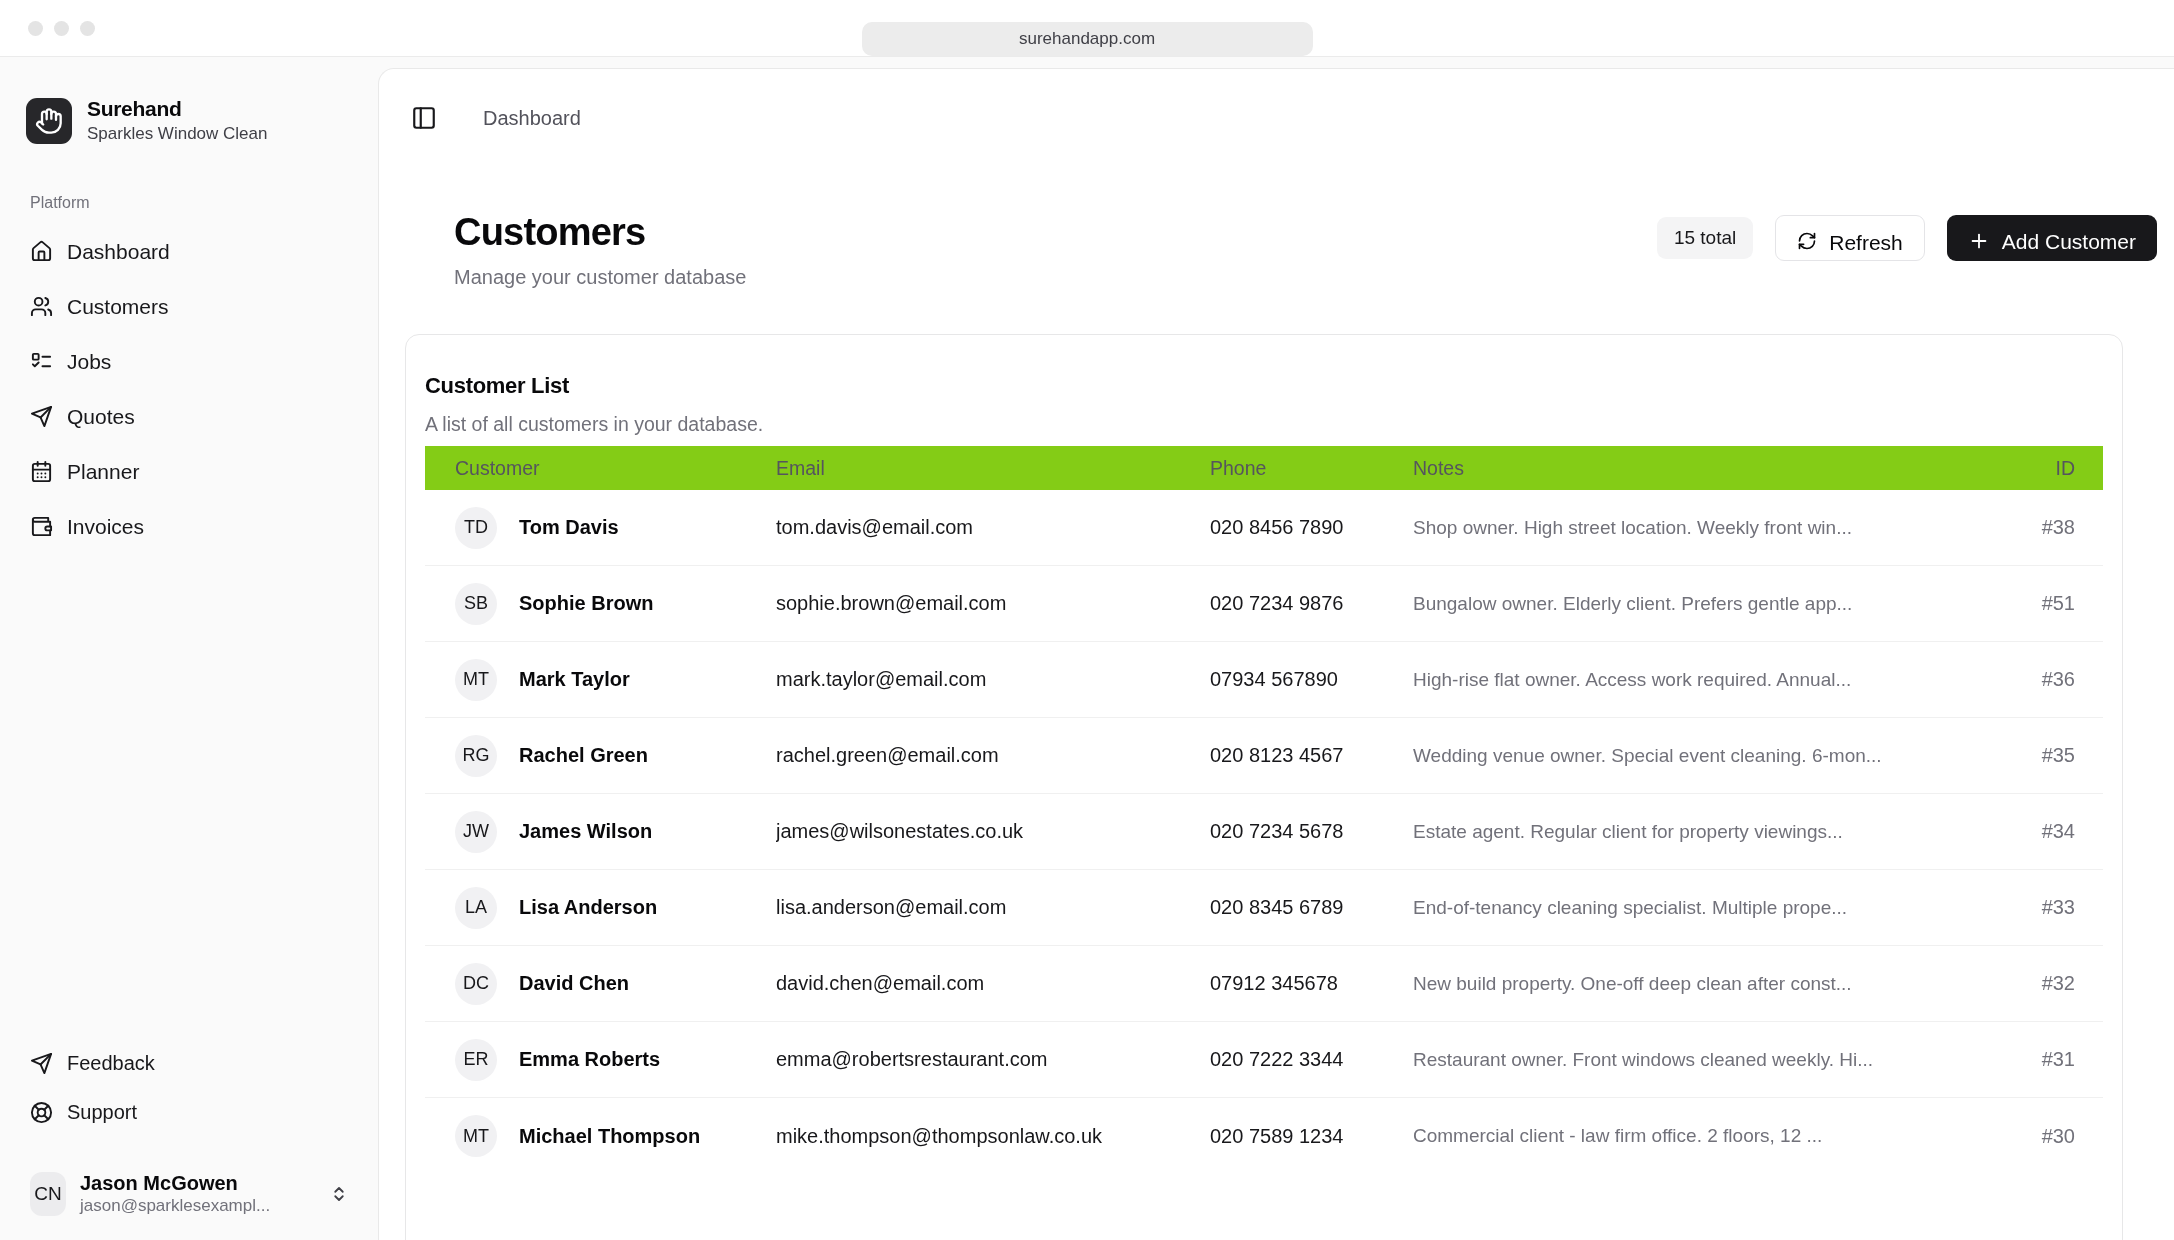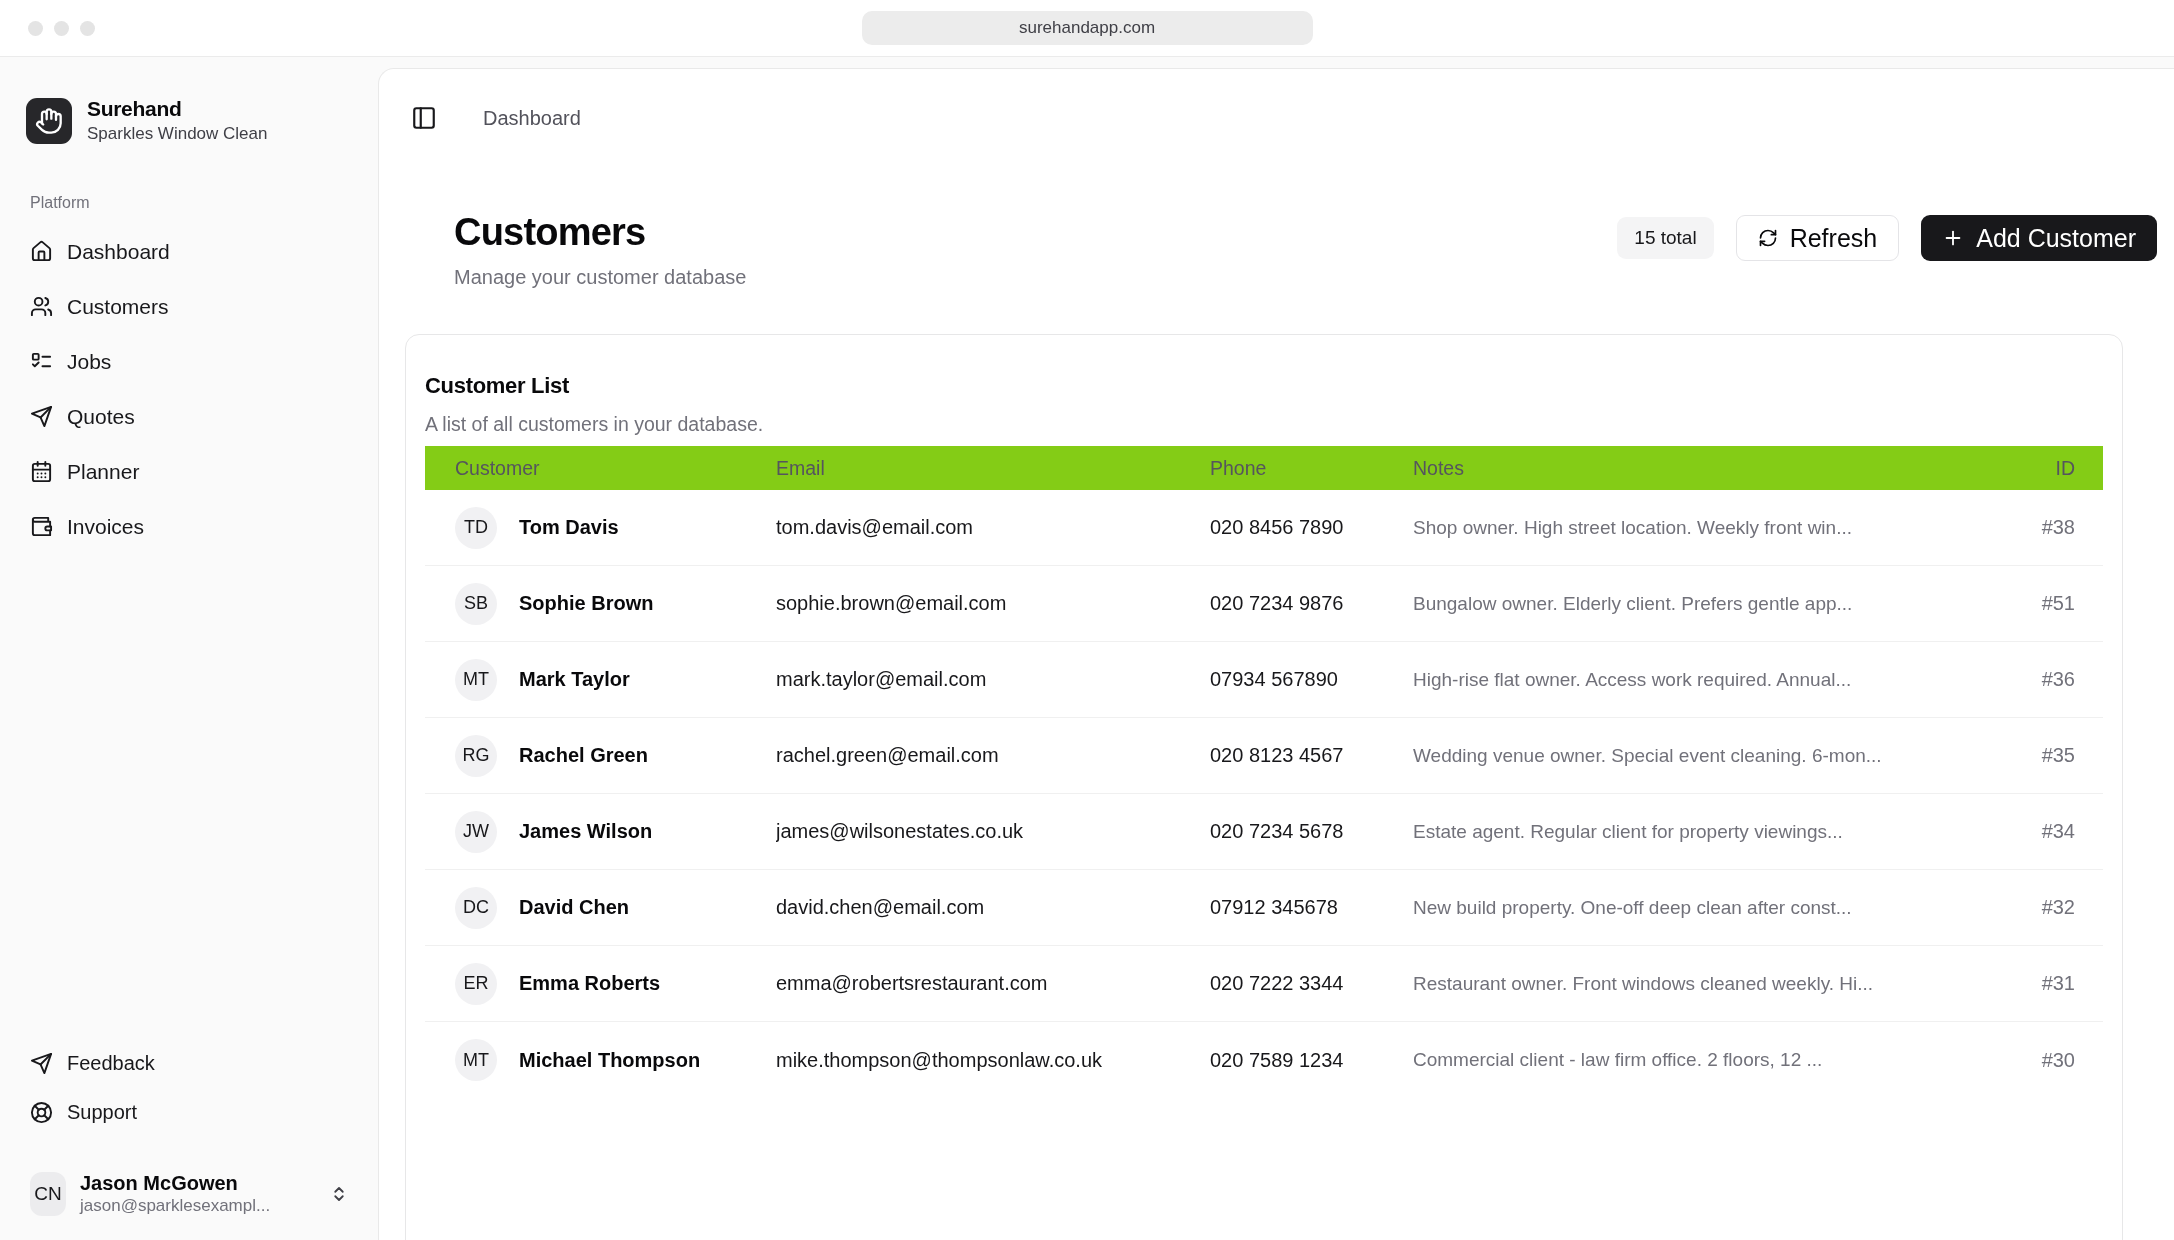--- a/index.html
+++ b/index.html
@@ -1,21 +1,21 @@
 <!DOCTYPE html>
 <html><head>
 <meta charset="utf-8">
 <style>
   * { margin:0; padding:0; box-sizing:border-box; }
   html,body { width:2174px; height:1240px; overflow:hidden; background:#fff;
     font-family:"Liberation Sans", sans-serif; color:#09090b; }
 
   
   .chrome { height:57px; background:#ffffff; border-bottom:1px solid #ebebeb;
-    display:flex; align-items:center; position:relative; }
+    display:flex; align-items:flex-end; position:relative; }
   .dots { position:absolute; left:28px; top:0; height:100%; display:flex; align-items:center; gap:11px; }
   .dot { width:15px; height:15px; border-radius:50%; background:#e4e4e4; }
   .urlbar { margin:0 auto; width:451px; height:34px; background:#ececec; border-radius:10px;
     display:flex; align-items:center; justify-content:center; font-size:17px; color:#3f3f46; }
 
   
   .app { display:flex; height:1183px; background:#fafafa; }
 
   
   .sidebar { width:378px; flex:none; display:flex; flex-direction:column;
@@ -48,22 +48,22 @@
   .toggle-btn { width:26px; height:26px; color:#18181b; cursor:pointer; display:flex; }
   .breadcrumb { margin-left:46px; font-size:20px; color:#52525b; }
 
   .page-header { display:flex; align-items:flex-start; justify-content:space-between;
     margin:80px 17px 0 75px; }
   .page-title { font-size:38px; font-weight:700; letter-spacing:-0.8px; color:#09090b; }
   .page-subtitle { margin-top:12px; font-size:20px; color:#71717a; }
   .header-actions { display:flex; align-items:center; gap:22px; margin-top:4px; }
   .badge { height:42px; padding:0 17px; border-radius:9px; background:#f4f4f5;
     display:flex; align-items:center; font-size:19px; font-weight:500; color:#18181b; }
-  .btn { height:46px; border-radius:9px; display:flex; align-items:center; gap:12px;
-    padding:4px 21px; font-size:25px; font-weight:500; cursor:pointer; }
+  .btn { height:46px; border-radius:9px; display:flex; gap:12px;
+    padding:15px 21px; font-size:21px; font-weight:500; cursor:pointer; }
   .btn-outline { background:#fff; border:1px solid #e4e4e7; color:#09090b; }
   .btn-dark { background:#18181b; border:none; color:#fff; }
 
   
   .card { margin:45px 51px 0 26px; background:#fff; border:1px solid #e7e7e8;
     border-radius:14px; padding:38px 19px 0; height:940px; }
   .card-title { font-size:22px; font-weight:700; letter-spacing:-0.3px; color:#09090b; }
   .card-desc { margin-top:14px; font-size:19.5px; color:#71717a; }
   .table { margin-top:10px; }
   .tr { display:grid; grid-template-columns:351px 434px 203px 1fr 90px; align-items:center; }
@@ -322,20 +322,32 @@
                   <span>JW</span>
                 </span>
               <span class="td-name">James Wilson</span>
             </div>
             <div class="td-email">james@wilsonestates.co.uk</div>
             <div class="td-phone">020 7234 5678</div>
             <div class="td-notes">Estate agent. Regular client for property viewings...</div>
             <div class="td-id">#34</div>
           </div>
 
+          <div class="tr row">
+            <div class="td-customer">
+              <span class="avatar-circle">
+                  <span>LA</span>
+                </span>
+              <span class="td-name">Lisa Anderson</span>
+            </div>
+            <div class="td-email">lisa.anderson@email.com</div>
+            <div class="td-phone">020 8345 6789</div>
+            <div class="td-notes">End-of-tenancy cleaning specialist. Multiple prope...</div>
+            <div class="td-id">#33</div>
+          </div>
 
           <div class="tr row">
             <div class="td-customer">
               <span class="avatar-circle">
                   <span>DC</span>
                 </span>
               <span class="td-name">David Chen</span>
             </div>
             <div class="td-email">david.chen@email.com</div>
             <div class="td-phone">07912 345678</div>

